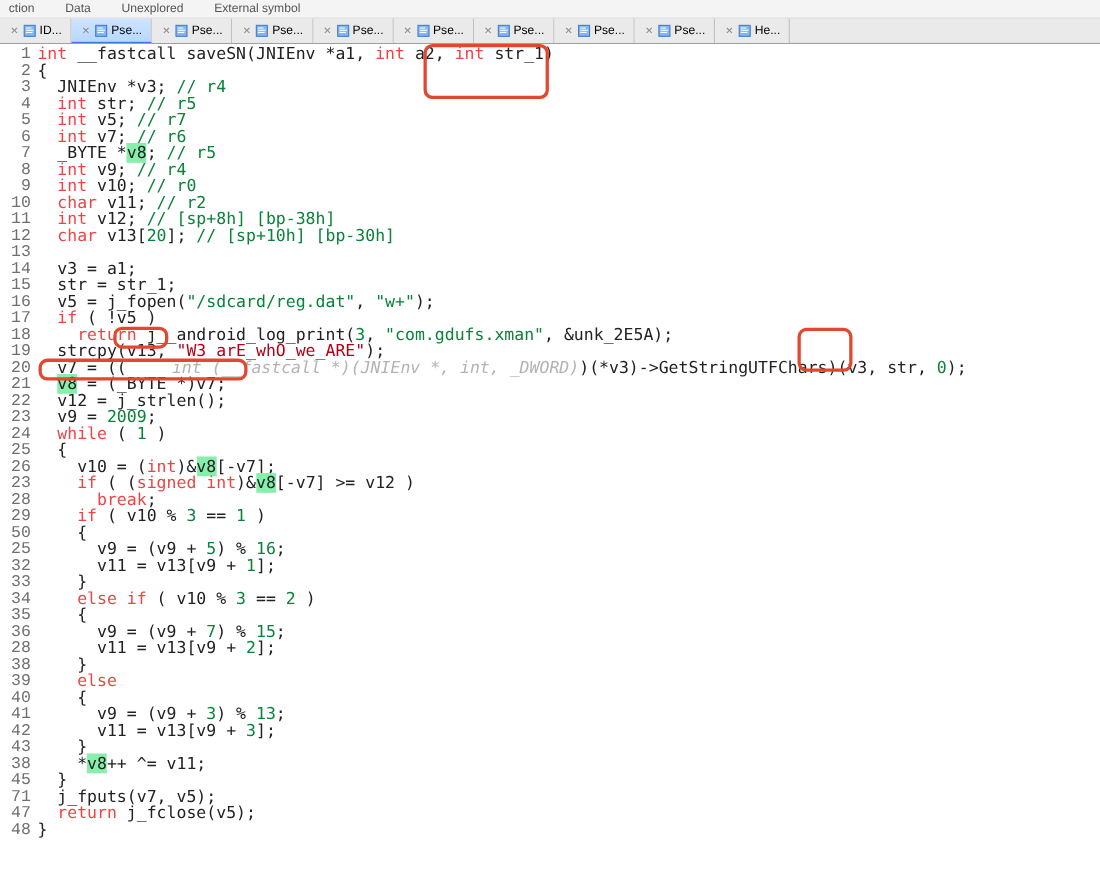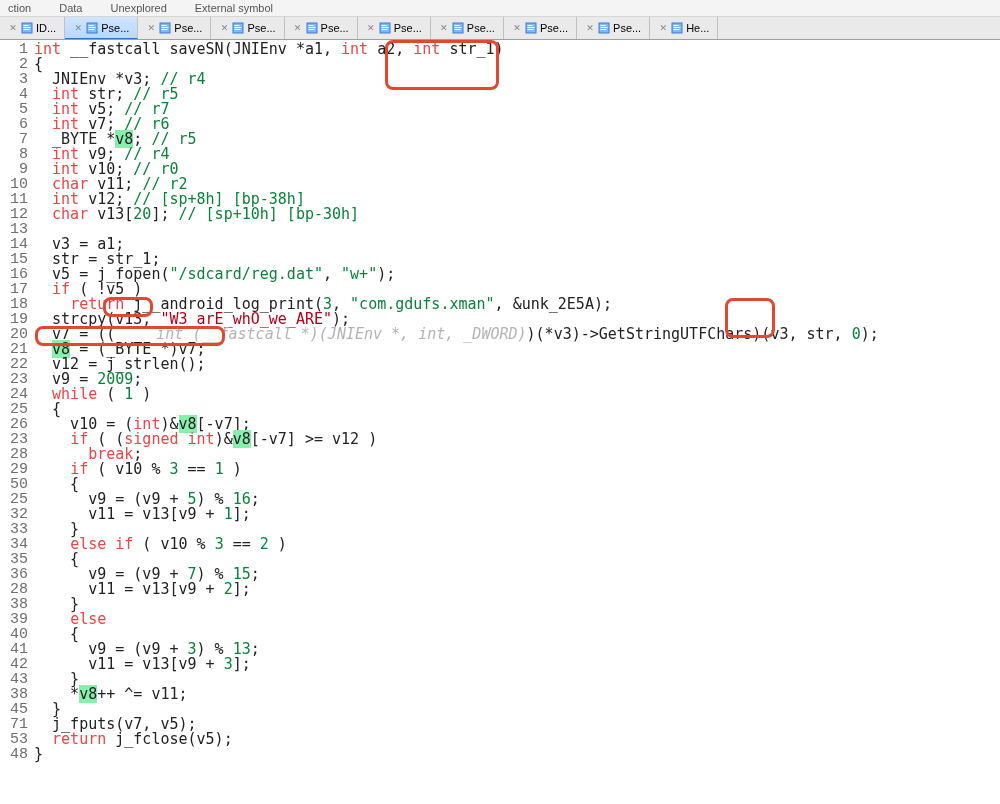--- a/index.html
+++ b/index.html
@@ -221,21 +221,21 @@
       <div>28</div>
       <div>38</div>
       <div>39</div>
       <div>40</div>
       <div>41</div>
       <div>42</div>
       <div>43</div>
       <div>38</div>
       <div>45</div>
       <div>71</div>
-      <div>53</div>
+      <div>47</div>
       <div>48</div>
     </div>
   <pre class="code" id="code"><span><span class="kw">int</span><span> __fastcall saveSN(JNIEnv *a1, </span><span class="kw">int</span><span> a2, </span><span class="kw">int</span><span> str_1)</span></span>
 <span><span>{</span></span>
 <span><span>  JNIEnv *v3; </span><span class="cmt">// r4</span></span>
 <span><span>  </span><span class="kw">int</span><span> str; </span><span class="cmt">// r5</span></span>
 <span><span>  </span><span class="kw">int</span><span> v5; </span><span class="cmt">// r7</span></span>
 <span><span>  </span><span class="kw">int</span><span> v7; </span><span class="cmt">// r6</span></span>
 <span><span>  _BYTE *</span><span class="hi">v8</span><span>; </span><span class="cmt">// r5</span></span>
 <span><span>  </span><span class="kw">int</span><span> v9; </span><span class="cmt">// r4</span></span>

